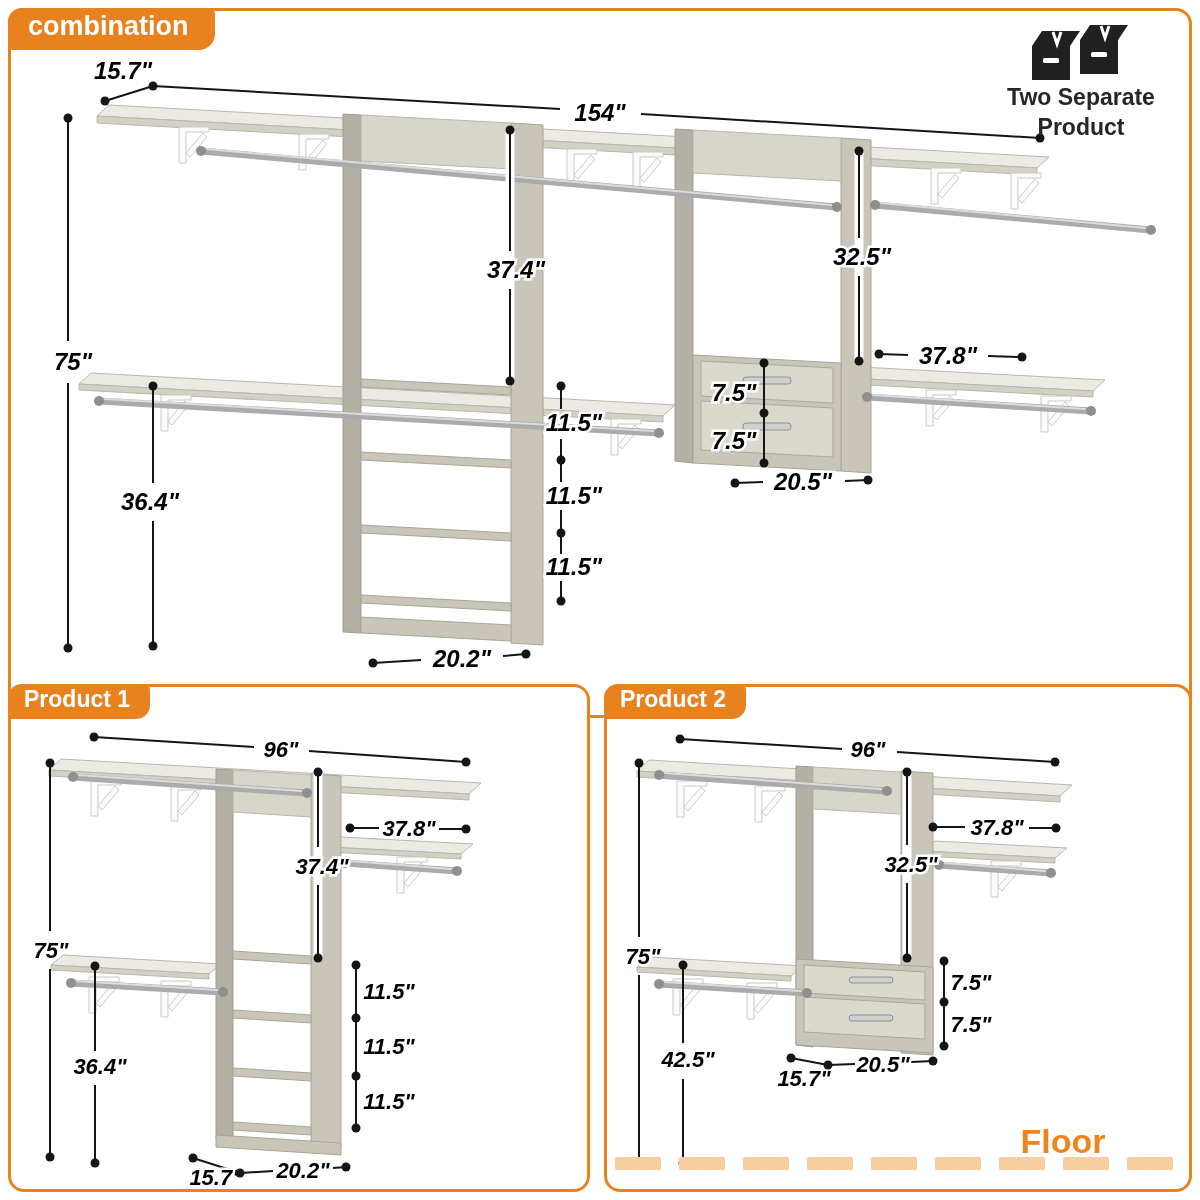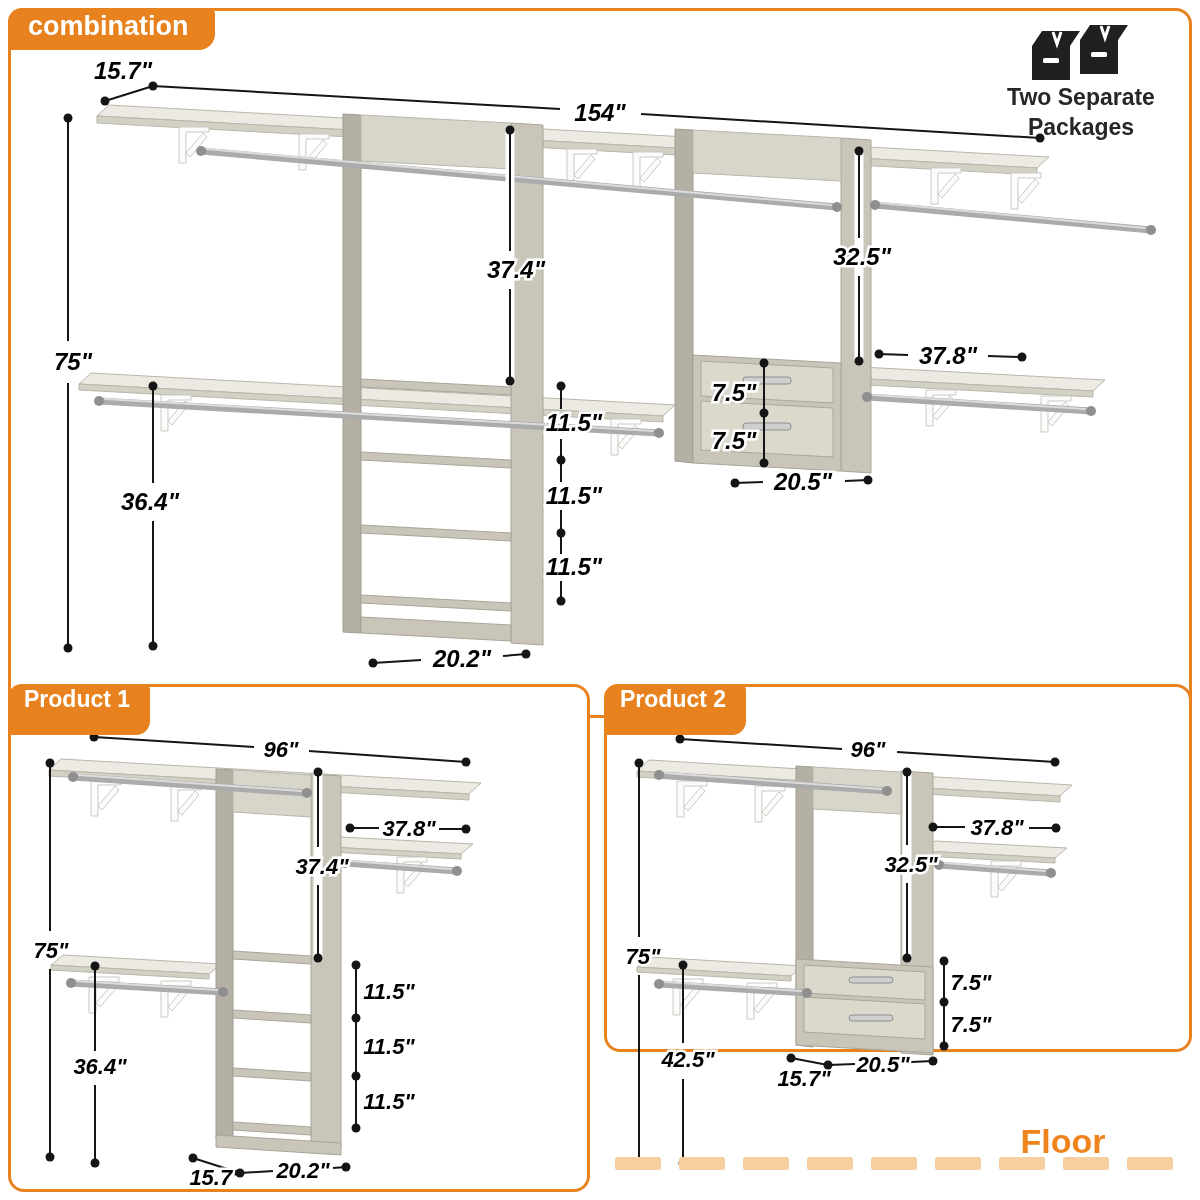--- a/index.html
+++ b/index.html
@@ -1,24 +1,24 @@
 <!DOCTYPE html>
 <html><head>
 <meta charset="utf-8">
 <style>
   html,body{margin:0;padding:0;background:#fff;width:1200px;height:1200px;
     font-family:"Liberation Sans",sans-serif;overflow:hidden;}
   #stage{position:relative;width:1200px;height:1200px;background:#fff;}
   .panel{position:absolute;border:3px solid #E8821E;border-radius:16px;background:#fff;box-sizing:border-box;}
   #panel-comb{left:8px;top:8px;width:1184px;height:710px;}
   #panel-p1{left:8px;top:684px;width:582px;height:508px;}
-  #panel-p2{left:604px;top:684px;width:588px;height:368px;}
+  #panel-p2{left:604px;top:684px;width:588px;height:508px;}
   .badge{position:absolute;left:-3px;top:-3px;background:#E8821E;color:#fff;font-weight:800;
     border-radius:14px 6px 16px 0;padding:4px 26px 8px 20px;font-size:27px;line-height:1.1;z-index:5;}
-  .badge-sm{font-size:23px;padding:3px 20px 23px 16px;border-radius:14px 6px 14px 0;}
+  .badge-sm{font-size:23px;padding:3px 20px 7px 16px;border-radius:14px 6px 14px 0;}
   .pkg-note{position:absolute;right:10px;top:8px;width:196px;text-align:center;z-index:4;}
   .pkg-note svg{display:block;margin:0 auto;}
   .pkg-text{font-size:23px;font-weight:700;color:#262626;line-height:1.22;margin-top:2px;}
   svg.diagram{position:absolute;left:0;top:0;}
   
   .shelf-top{fill:#ECEAE3;stroke:#B9B6AA;stroke-width:1;}
   .shelf-front{fill:#D3D0C4;stroke:#B9B6AA;stroke-width:1;}
   .board{fill:#C9C5B9;stroke:#A8A598;stroke-width:1;}
   .board-side{fill:#B4B0A4;stroke:#A09D90;stroke-width:1;}
   .panel-back{fill:#D8D5CA;stroke:#B9B6AA;stroke-width:1;}
@@ -53,21 +53,21 @@
             <polygon points="0,20 10,5 48,5 38,20" fill="#202020"></polygon>
             <rect x="0" y="20" width="38" height="34" fill="#202020"></rect>
             <path d="M21,6 L25,18 L29,6" stroke="#fff" stroke-width="3" fill="none"></path>
             <rect x="11" y="32" width="16" height="5" rx="1.5" fill="#fff"></rect>
           </g>
         </defs>
         <use href="#pkgbox" x="26" y="7"></use>
         <use href="#pkgbox" x="74" y="1"></use>
       </svg>
       <div class="pkg-text">Two Separate</div>
-      <div class="pkg-text">Packages</div>
+      <div class="pkg-text">Product</div>
     </div>
 
     <svg class="diagram" width="1178" height="660" viewBox="0 0 1178 660">
       <defs>
         <g id="brk">
           <path class="bracket" d="M0,0 H30 V5 H7 V36 H0 Z"></path>
           <path class="bracket" d="M7,26 L24,6 L28,10 L11,30 Z"></path>
         </g>
       </defs>
 

